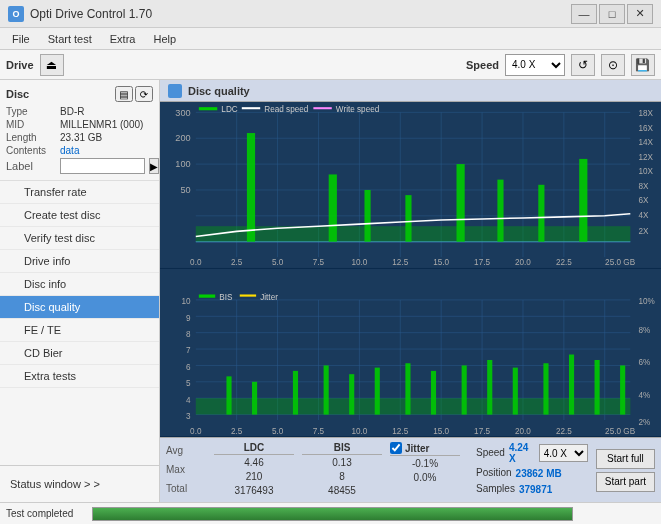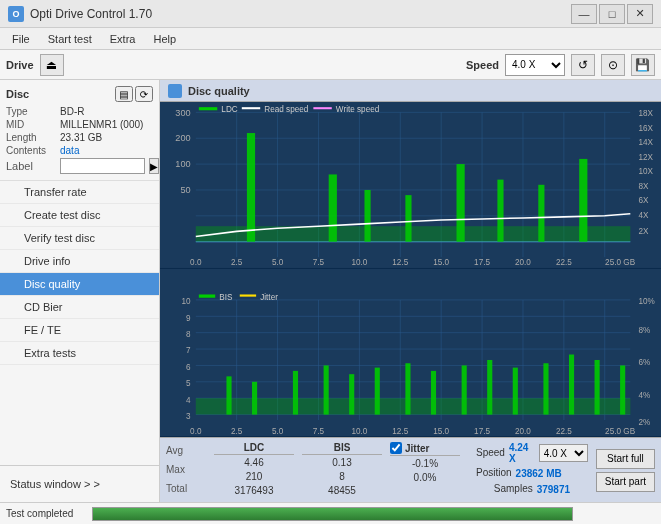--- a/index.html
+++ b/index.html
@@ -170,28 +170,31 @@
     </div>
     <div class="nav-item">
       <span>Create test disc</span>
     </div>
     <div class="nav-item">
       <span>Verify test disc</span>
     </div>
     <div class="nav-item">
       <span>Drive info</span>
     </div>
+    <div class="nav-item">
+      <span>Disc info</span>
+    </div>
     <div class="nav-item active">
       <span>Disc quality</span>
     </div>
     <div class="nav-item">
+      <span>FE / TE</span>
+    </div>
+    <div class="nav-item">
       <span>CD Bier</span>
-    </div>
-    <div class="nav-item">
-      <span>FE / TE</span>
     </div>
     <div class="nav-item">
       <span>Extra tests</span>
     </div>
 
     <div style="flex:1;"></div>
 
     <div class="status-window-btn">
       <span>Status window &gt; &gt;</span>
     </div>
@@ -411,21 +414,21 @@
         <div class="speed-section">
           <div style="display:flex; gap:4px; align-items:center;">
             <span class="speed-row-label">Speed</span>
             <span class="speed-val">4.24 X</span>
             <select class="speed-select-small"><option>4.0 X</option></select>
           </div>
           <div style="display:flex; gap:4px; align-items:center; margin-top:2px;">
             <span class="speed-row-label">Position</span>
             <span class="speed-val">23862 MB</span>
           </div>
-          <div style="display:flex; gap:4px; align-items:center; margin-top:2px;justify-content:center;">
+          <div style="display:flex; gap:4px; align-items:center; margin-top:2px;">
             <span class="speed-row-label">Samples</span>
             <span class="speed-val">379871</span>
           </div>
         </div>
 
         <div class="start-btns">
           <button class="start-btn">Start full</button>
           <button class="start-btn">Start part</button>
         </div>
 

